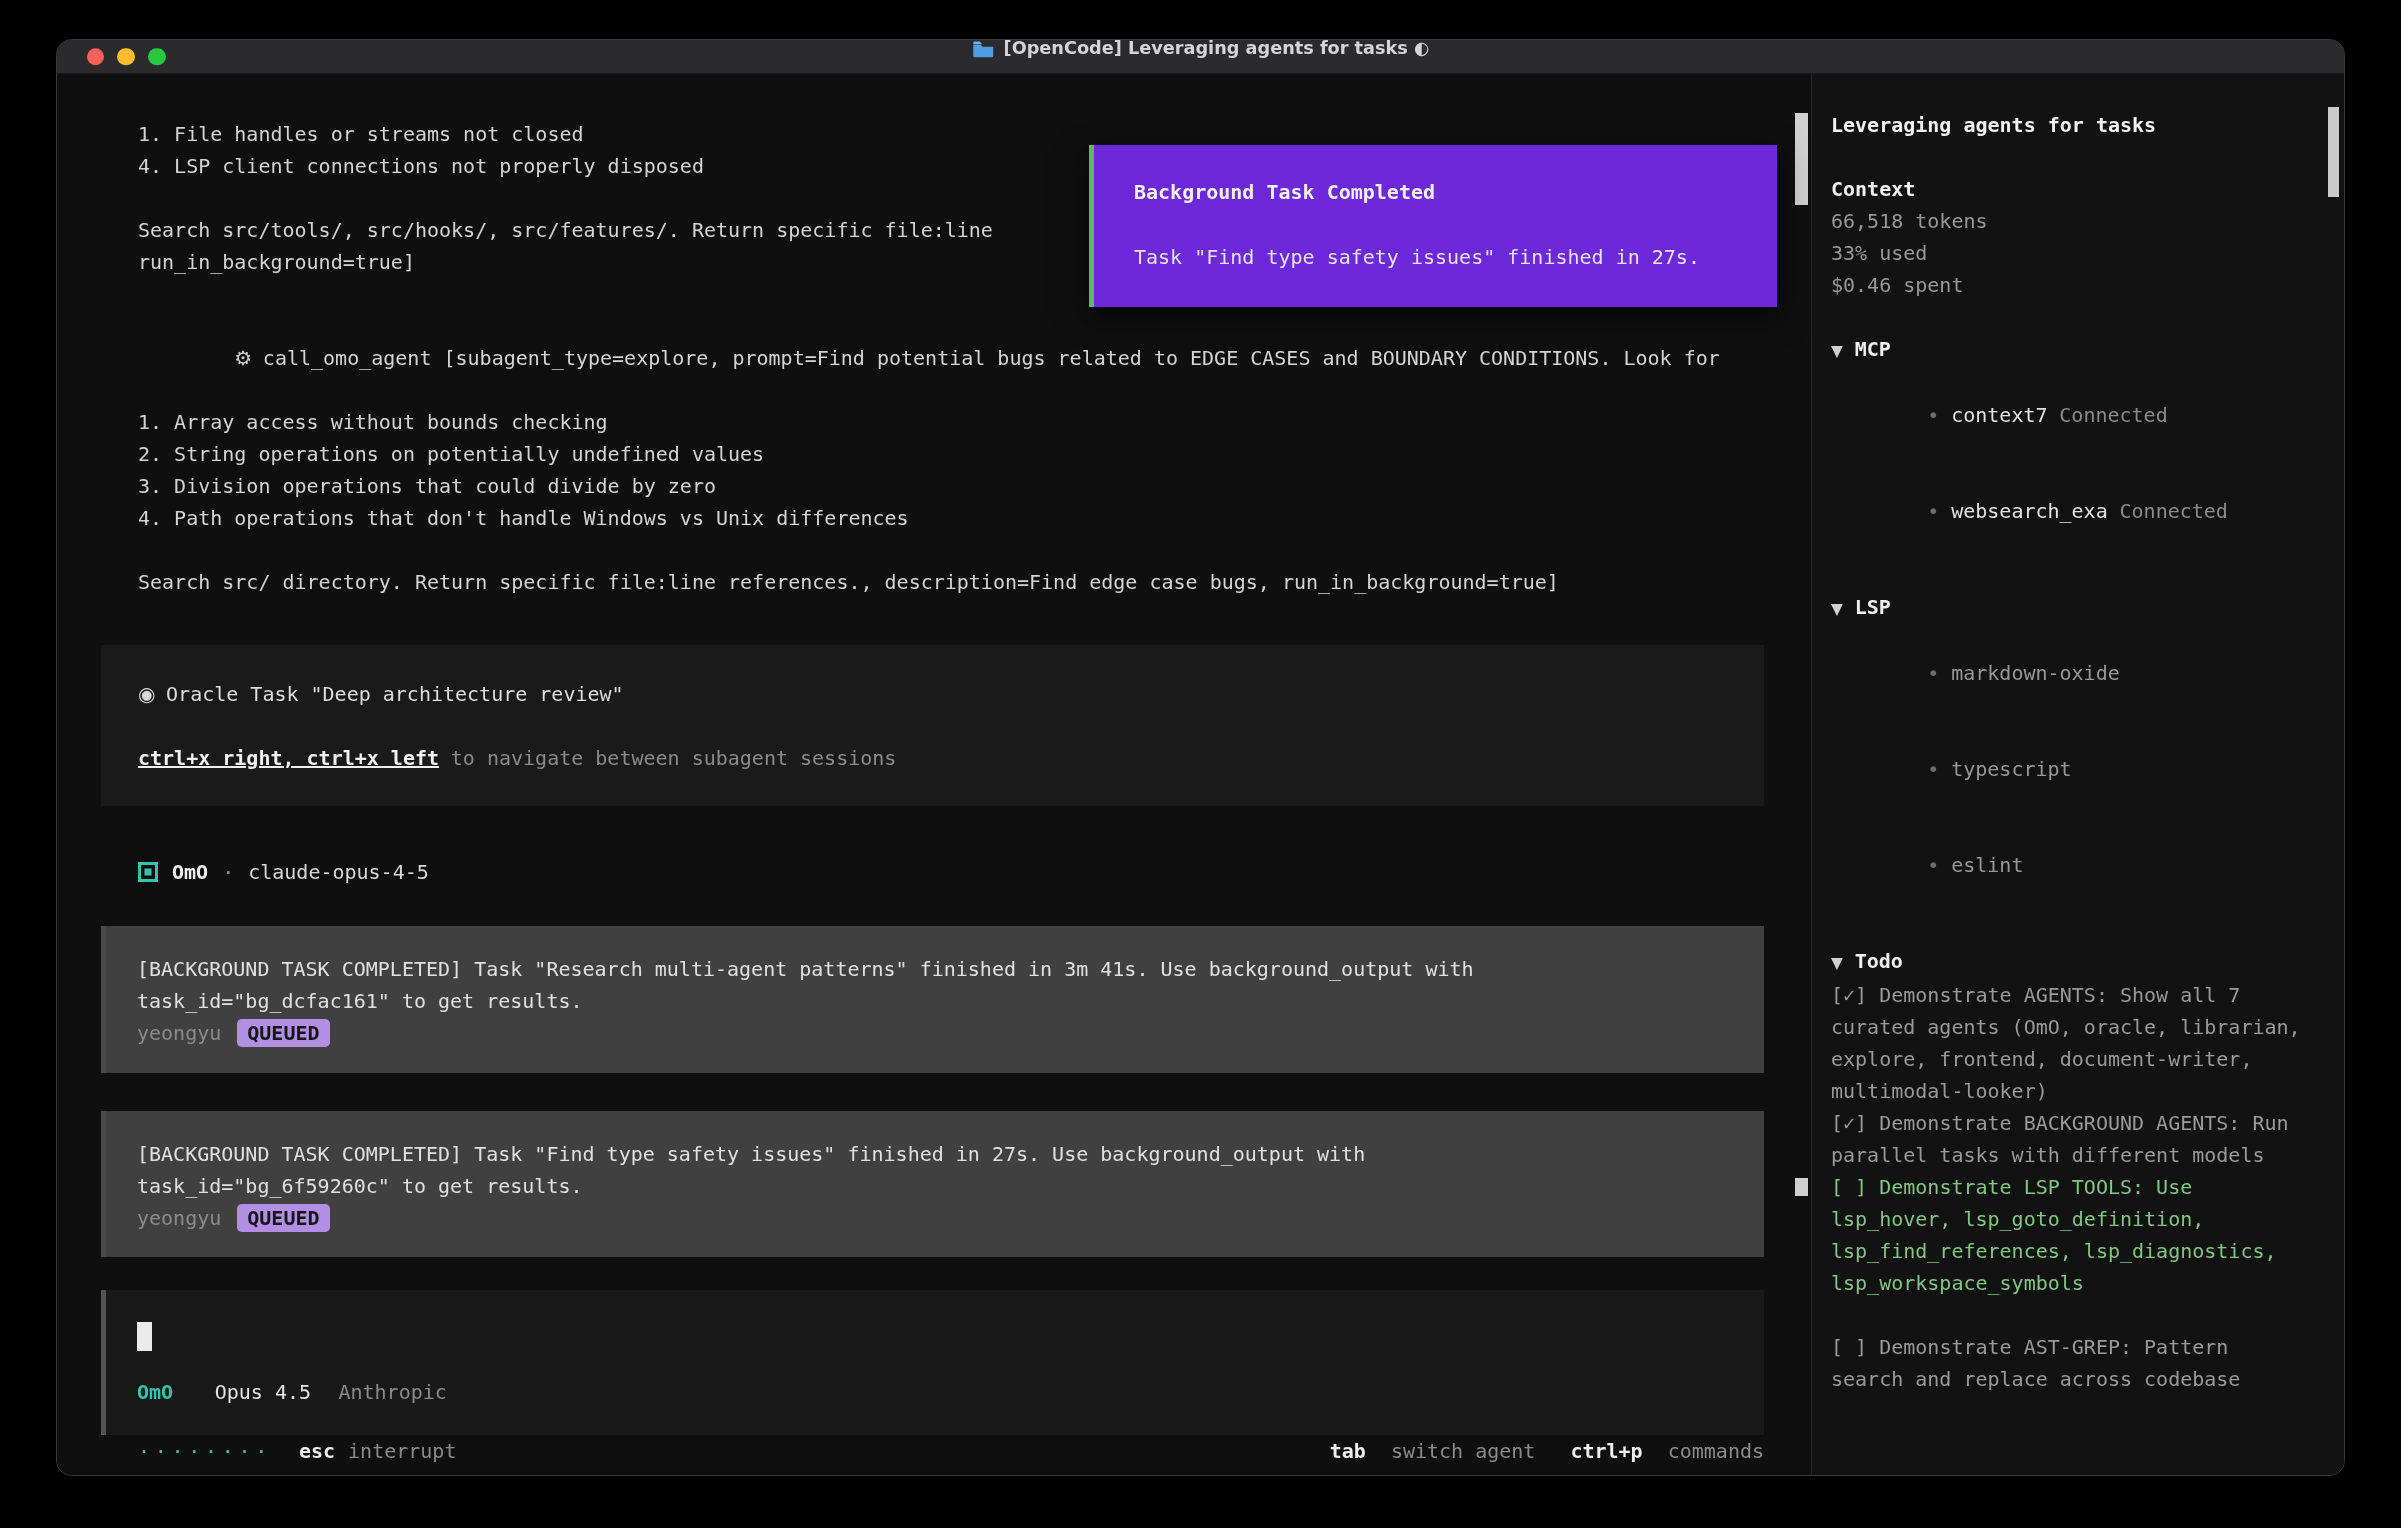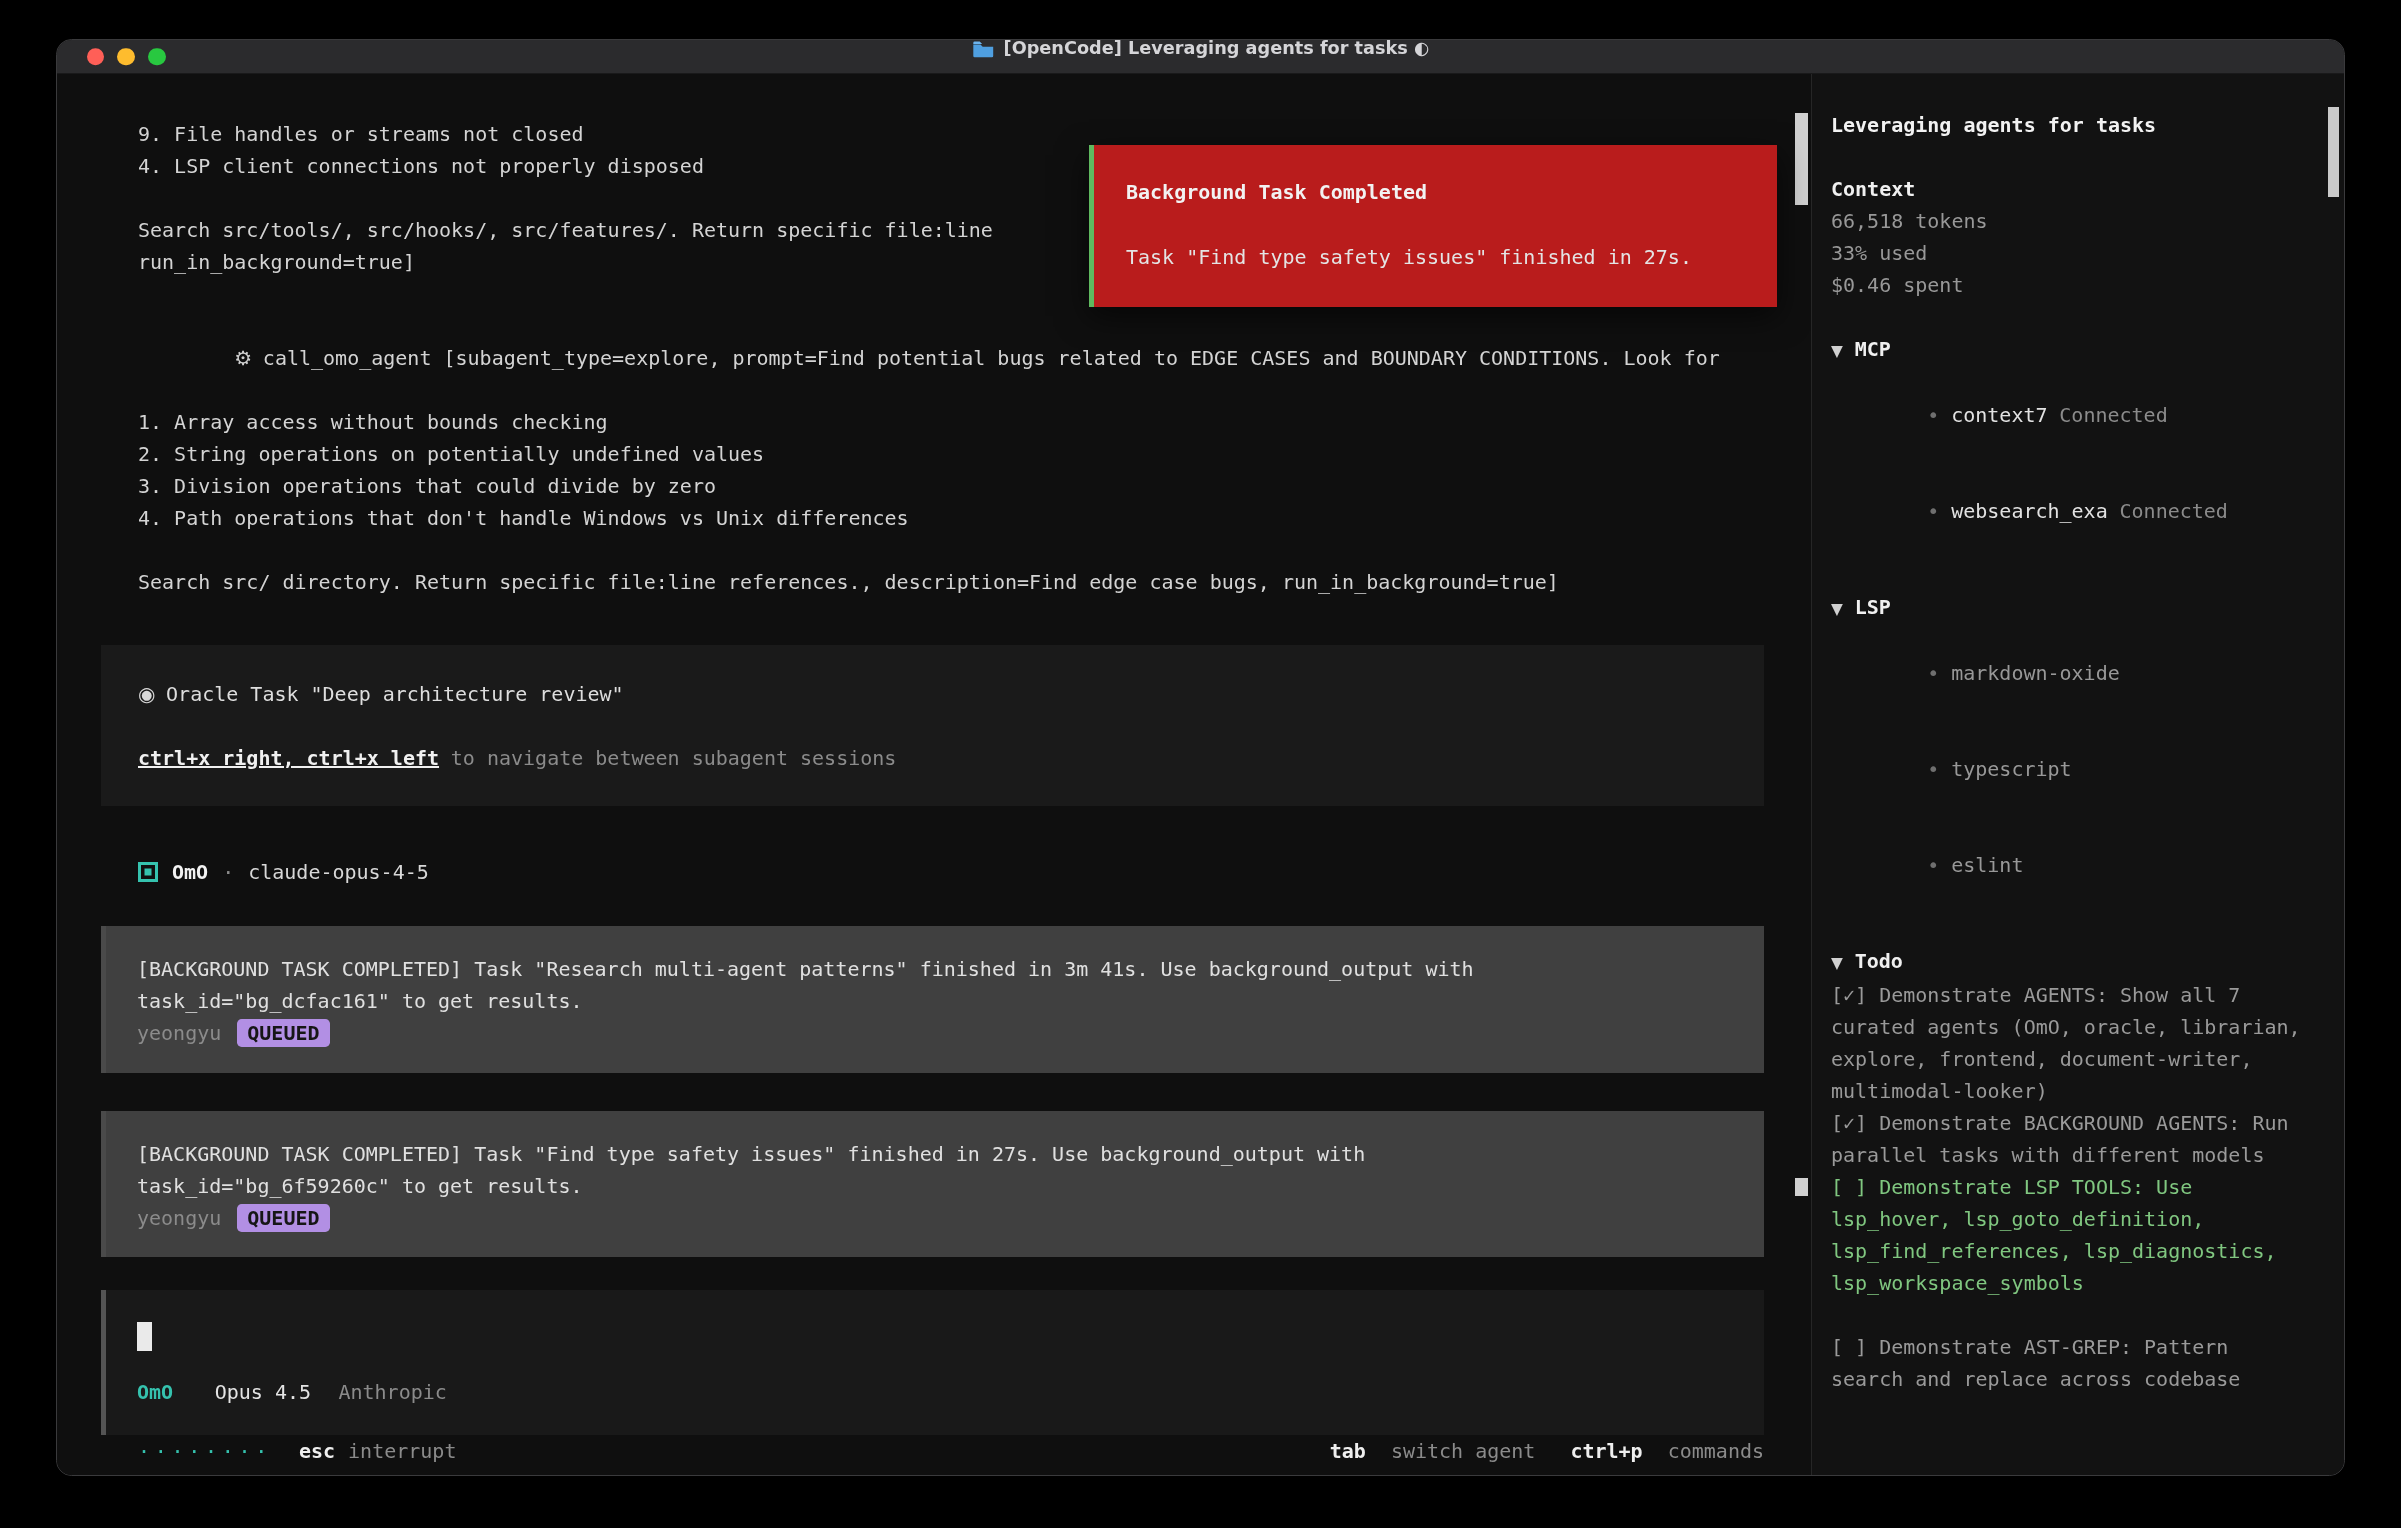--- a/index.html
+++ b/index.html
@@ -79,22 +79,22 @@
   .statusbar { margin-top:auto; margin-left:37px; display:flex; justify-content:space-between; align-items:center; }
   .sb-left, .sb-right { display:flex; align-items:center; }
   .spinner { color:#35c2ae; letter-spacing:4.7px; margin-right:27px; }
   .key { color:#eeeeee; font-weight:bold; }
   .keylabel { color:#8b8b8b; margin-left:13px; }
   .sb-group + .sb-group { margin-left:35px; }
 
   
   .toast {
     position:absolute; top:71px; right:34px; width:688px;
-    background:#b91c1c; border-left:5.9px solid #5fb95f;
-    padding:31px 35px 34px 32px; box-shadow:0 9.5px 29.5px rgba(0,0,0,0.6); z-index:5;
+    background:#6d28d9; border-left:5.9px solid #5fb95f;
+    padding:31px 35px 34px 40px; box-shadow:0 9.5px 29.5px rgba(0,0,0,0.6); z-index:5;
   }
   .toast-title { color:#f2f2f2; font-weight:bold; }
   .toast-body { margin-top:32.5px; color:#e4e4e4; }
 
   
   .main-scroll-thumb { position:absolute; right:3.5px; top:39px; width:13px; height:92px; background:#d0d0d0; }
   .main-scroll-marker { position:absolute; right:3.5px; top:1104px; width:13px; height:17.7px; background:#d0d0d0; }
   .side-scroll-thumb { position:absolute; right:4.7px; top:32.5px; width:11.8px; height:90px; background:#c9c9c9; }
 
   
@@ -128,21 +128,21 @@
         <path d="M1 2.6 a1.2 1.2 0 0 1 1.2 -1.2 h4.6 l2.2 2.2 H1 Z" fill="#6cb4ee"></path>
       </svg>
       <span>[OpenCode] Leveraging agents for tasks ◐</span>
     </div>
   </div>
 
   <div class="app-body">
 
     <div class="main">
 
-      <div class="tline">9. File handles or streams not closed</div>
+      <div class="tline">1. File handles or streams not closed</div>
       <div class="tline">4. LSP client connections not properly disposed</div>
       <div class="blank"></div>
       <div class="tline">Search src/tools/, src/hooks/, src/features/. Return specific file:line</div>
       <div class="tline">run_in_background=true]</div>
       <div class="blank"></div>
       <div class="tline">
         <span class="gear glyph">⚙</span><span>call_omo_agent [subagent_type=explore, prompt=Find potential bugs related to EDGE CASES and BOUNDARY CONDITIONS. Look for</span>
       </div>
       <div class="tline">1. Array access without bounds checking</div>
       <div class="tline">2. String operations on potentially undefined values</div>

